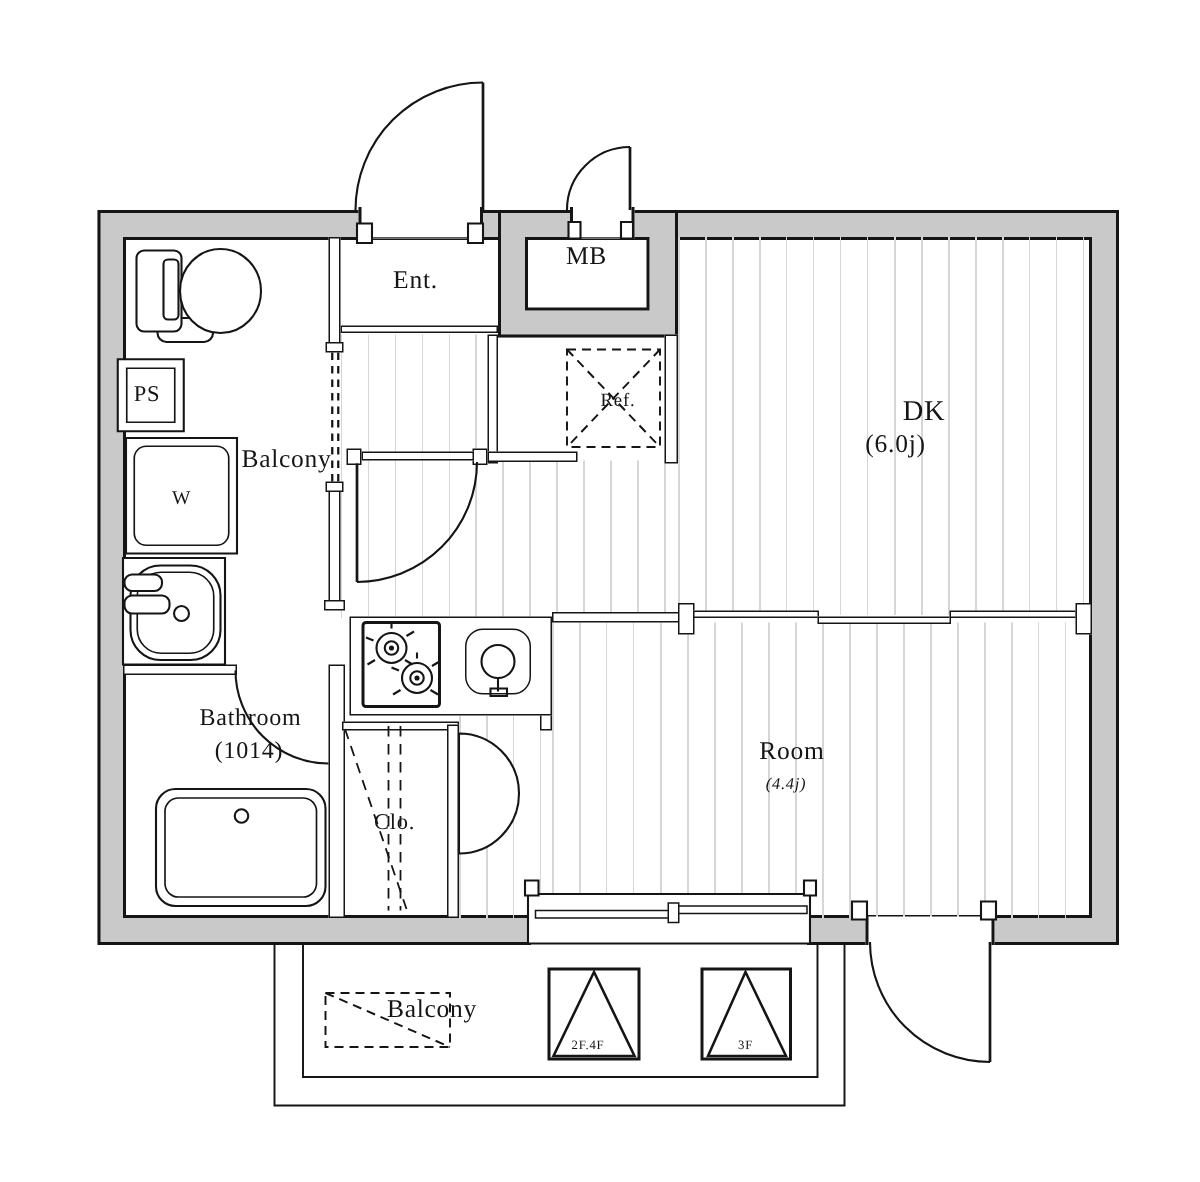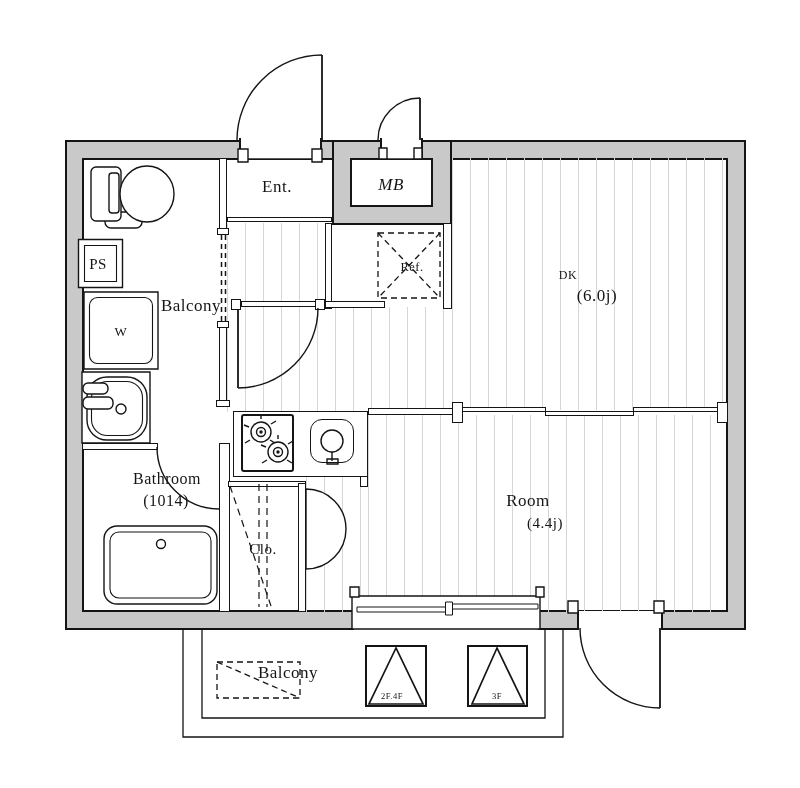--- a/index.html
+++ b/index.html
@@ -197,29 +197,29 @@
       <path d="M217,662 L300,698"></path>
     </g>
 
     <g fill="none" stroke-width="1.7">
       <path d="M396,648 L369,704 L423,704 Z"></path>
       <path d="M497,648 L472,704 L524,704 Z"></path>
     </g>
   </svg>
 
   <div class="lbl" style="left:277px;top:187px;font-size:17px;">Ent.</div>
-  <div class="lbl" style="left:391px;top:185px;font-size:17px;font-style:italic;">MB</div>
+  <div class="lbl" style="left:391px;top:171px;font-size:17px;">MB</div>
   <div class="lbl" style="left:98px;top:264px;font-size:15px;">PS</div>
   <div class="lbl" style="left:121px;top:332px;font-size:13px;">W</div>
   <div class="lbl" style="left:191px;top:306px;font-size:17px;">Balcony</div>
   <div class="lbl" style="left:412px;top:267px;font-size:12.5px;">Ref.</div>
-  <div class="lbl" style="left:568px;top:275px;font-size:12px;">DK</div>
+  <div class="lbl" style="left:616px;top:275px;font-size:19px;">DK</div>
   <div class="lbl" style="left:597px;top:296px;font-size:17px;">(6.0j)</div>
   <div class="lbl" style="left:528px;top:501px;font-size:17px;">Room</div>
-  <div class="lbl" style="left:545px;top:523px;font-size:15px;">(4.4j)</div>
+  <div class="lbl" style="left:524px;top:523px;font-size:11px;font-style:italic;">(4.4j)</div>
   <div class="lbl" style="left:167px;top:479px;font-size:16px;">Bathroom</div>
   <div class="lbl" style="left:166px;top:501px;font-size:16px;text-align:center;">(1014)</div>
   <div class="lbl" style="left:263px;top:549px;font-size:15px;">Clo.</div>
   <div class="lbl" style="left:288px;top:673px;font-size:17px;">Balcony</div>
   <div class="lbl" style="left:392px;top:696px;font-size:8.5px;">2F.4F</div>
   <div class="lbl" style="left:497px;top:696px;font-size:8.5px;">3F</div>
 
 </div>
 
 </body></html>

